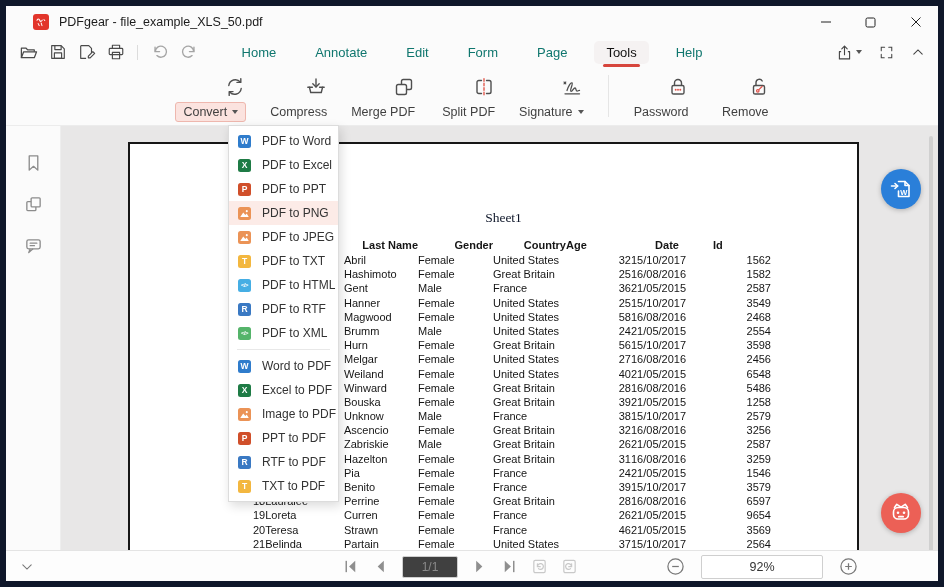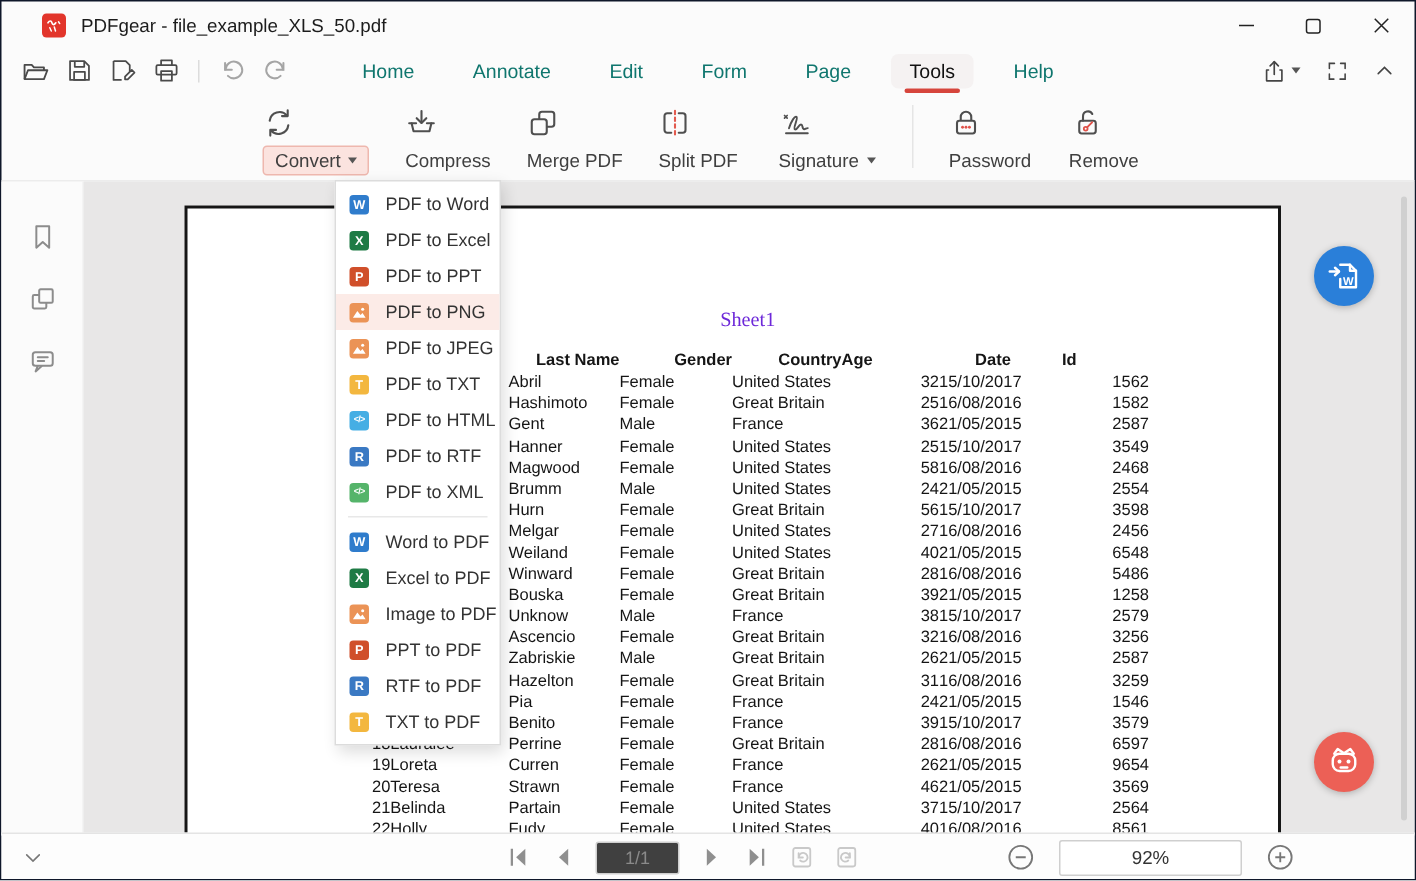--- a/index.html
+++ b/index.html
@@ -1,18 +1,18 @@
 <!DOCTYPE html>
 <html><head>
 <meta charset="utf-8">
 <style>
   * { margin:0; padding:0; box-sizing:border-box; }
   html,body { width:944px; height:587px; overflow:hidden; }
   body { font-family:"Liberation Sans", sans-serif; background:#fff; }
-  .window { position:relative; width:944px; height:587px; background:#fbfbfb; border:1px solid #0f172a; }
+  .window { position:relative; width:944px; height:587px; background:#fbfbfb; border:6px solid #0f172a; }
 
   
   .titlebar { height:32px; display:flex; align-items:center; }
   .logo { width:16px; height:16px; background:#e2352b; border-radius:3px; margin-left:27px; display:flex; align-items:center; justify-content:center; flex:0 0 auto; }
   .title-text { margin-left:10px; font-size:12.5px; color:#1c1c1c; }
   .win-controls { margin-left:auto; display:flex; height:32px; }
   .win-btn { width:45px; height:32px; display:flex; align-items:center; justify-content:center; }
 
   
   .menubar { height:28px; position:relative; display:flex; align-items:center; }
@@ -21,34 +21,34 @@
   .qa-sep { width:1px; height:15px; background:#dcdcdc; margin:0 5px; }
   .menu-items { margin:0 auto; display:flex; gap:15px; align-items:center; }
   .menu-item { position:relative; font-size:13px; color:#0f766e; padding:4px 12px; border-radius:5px; cursor:default; }
   .menu-item.active { background:#f5f2f2; color:#111; }
   .menu-item.active::after { content:""; position:absolute; left:9px; right:9px; bottom:-3px; height:2.5px; border-radius:2px; background:#d6453c; }
   .menu-right { position:absolute; right:13px; display:flex; gap:17px; align-items:center; }
   .mr-btn { display:flex; align-items:center; gap:3px; }
 
   
   .toolbar { height:60px; display:flex; align-items:flex-start; justify-content:center; padding-top:7px; border-bottom:1px solid #ececec; gap:24px; }
-  .tool { display:flex; flex-direction:column; align-items:flex-start; gap:4px; min-width:56px; }
+  .tool { display:flex; flex-direction:column; align-items:flex-end; gap:4px; min-width:56px; }
   .tool-icon { height:25px; display:flex; align-items:flex-end; }
   .tool-label { font-size:12.5px; color:#3f3f3f; display:flex; align-items:center; gap:5px; height:20px; }
   .tool.active .tool-label { background:#fbe3df; border:1px solid #eeb7ae; border-radius:3px; padding:0 7px; }
   .caret { width:0; height:0; border-left:3.5px solid transparent; border-right:3.5px solid transparent; border-top:4px solid #555; }
   .tb-sep { width:1px; height:42px; background:#e5e5e5; margin-top:2px; }
 
   
   .main { position:relative; height:436px; display:flex; background:#e8e7e7; }
   .sidebar { width:55px; background:#fbfbfb; border-right:1px solid #eee; display:flex; flex-direction:column; align-items:center; padding-top:26px; gap:19px; }
   .sb-btn { width:24px; height:22px; display:flex; align-items:center; justify-content:center; }
   .docarea { flex:1; position:relative; overflow:hidden; }
   .page { position:absolute; left:67px; top:16px; width:731px; height:450px; background:#fff; border:2px solid #161616; }
-  .sheet-title { position:absolute; top:66px; left:0; width:100%; text-align:center; font-family:"Liberation Serif", serif; font-size:13.5px; color:#6d28d9;padding-left:20px; }
+  .sheet-title { position:absolute; top:66px; left:0; width:100%; text-align:center; font-family:"Liberation Serif", serif; font-size:13.5px; color:#0f172a;padding-left:20px; }
   .table-wrap { position:absolute; left:123px; top:93px; }
   .trow { display:grid; grid-template-columns:91px 74px 75px 73px 65px 72px 68px; }
   .cell { font-size:11px; line-height:14.2px; color:#151515; white-space:nowrap; }
   .thead .cell { font-weight:bold; line-height:16px;text-align:right; }
   .tbody .trow { height:14.2px; }
   .c5, .c7 { text-align:right; }
   .thead .c5 { text-align:left; }
   .thead .c6 { text-align:center; }
   .thead .c7 { text-align:left; padding-left:10px; }
   .scrollbar { position:absolute; right:5px; top:10px; width:4px; height:416px; background:#d0d0d0; border-radius:2px; }

